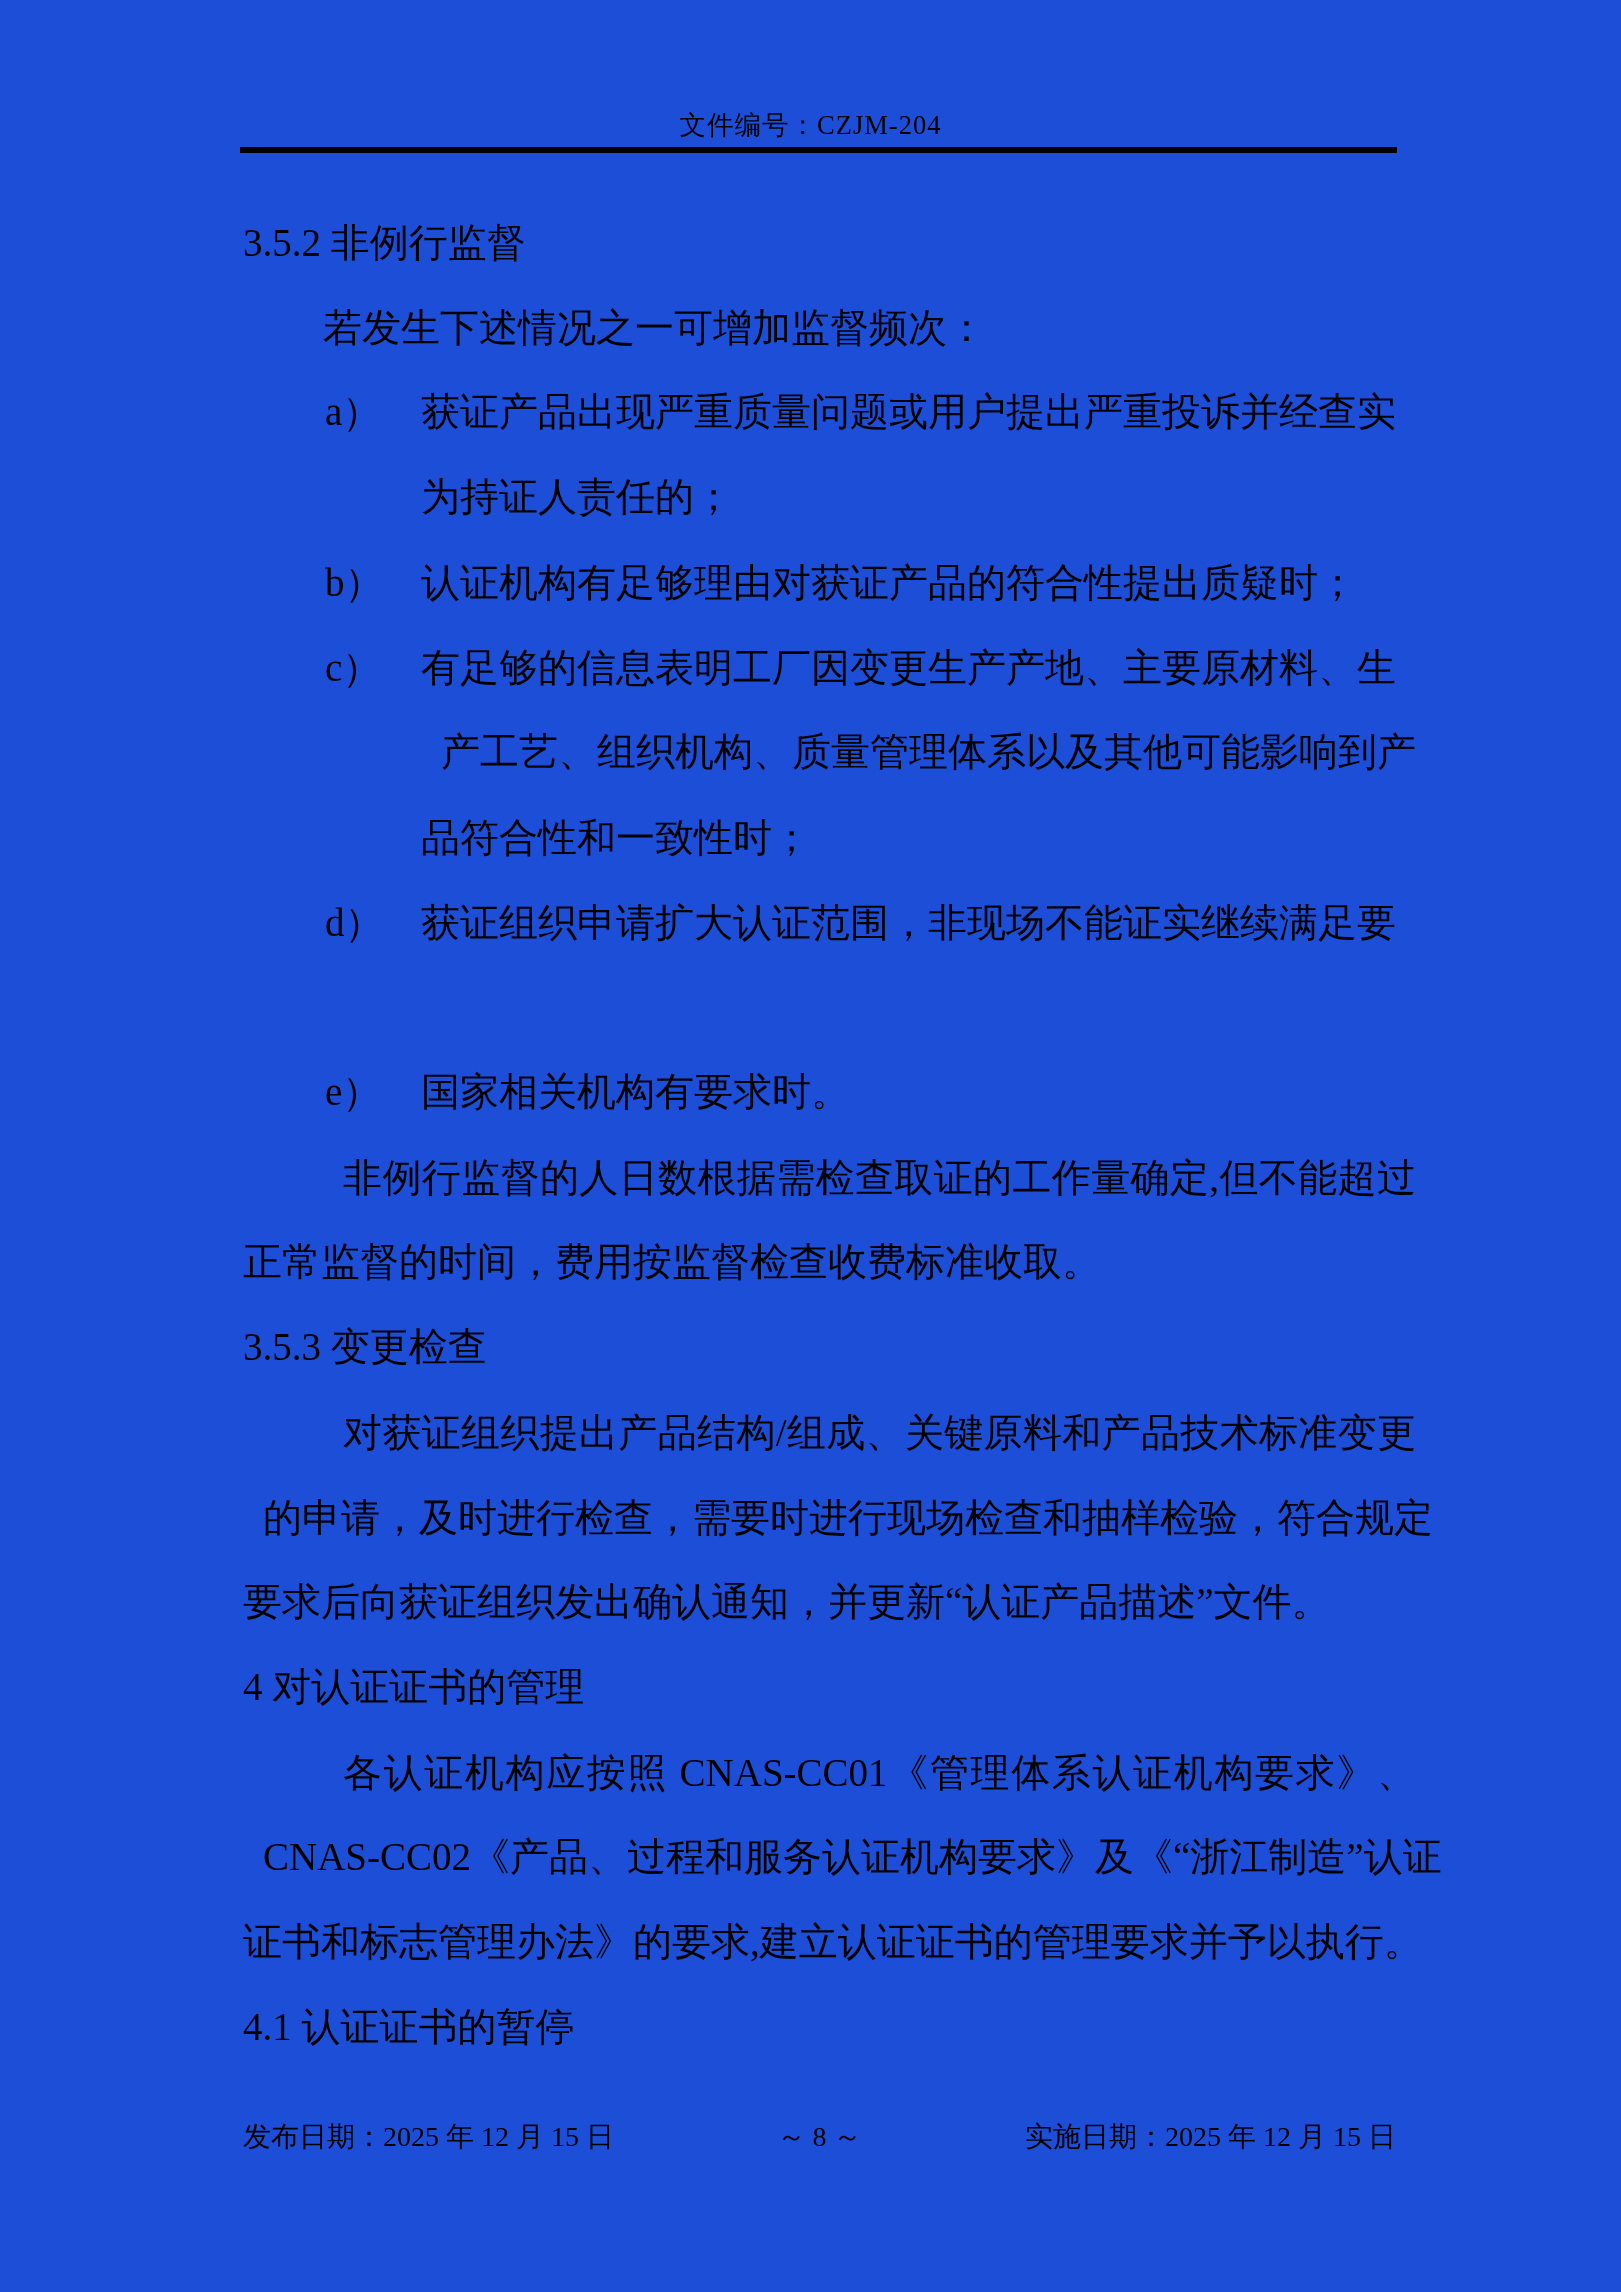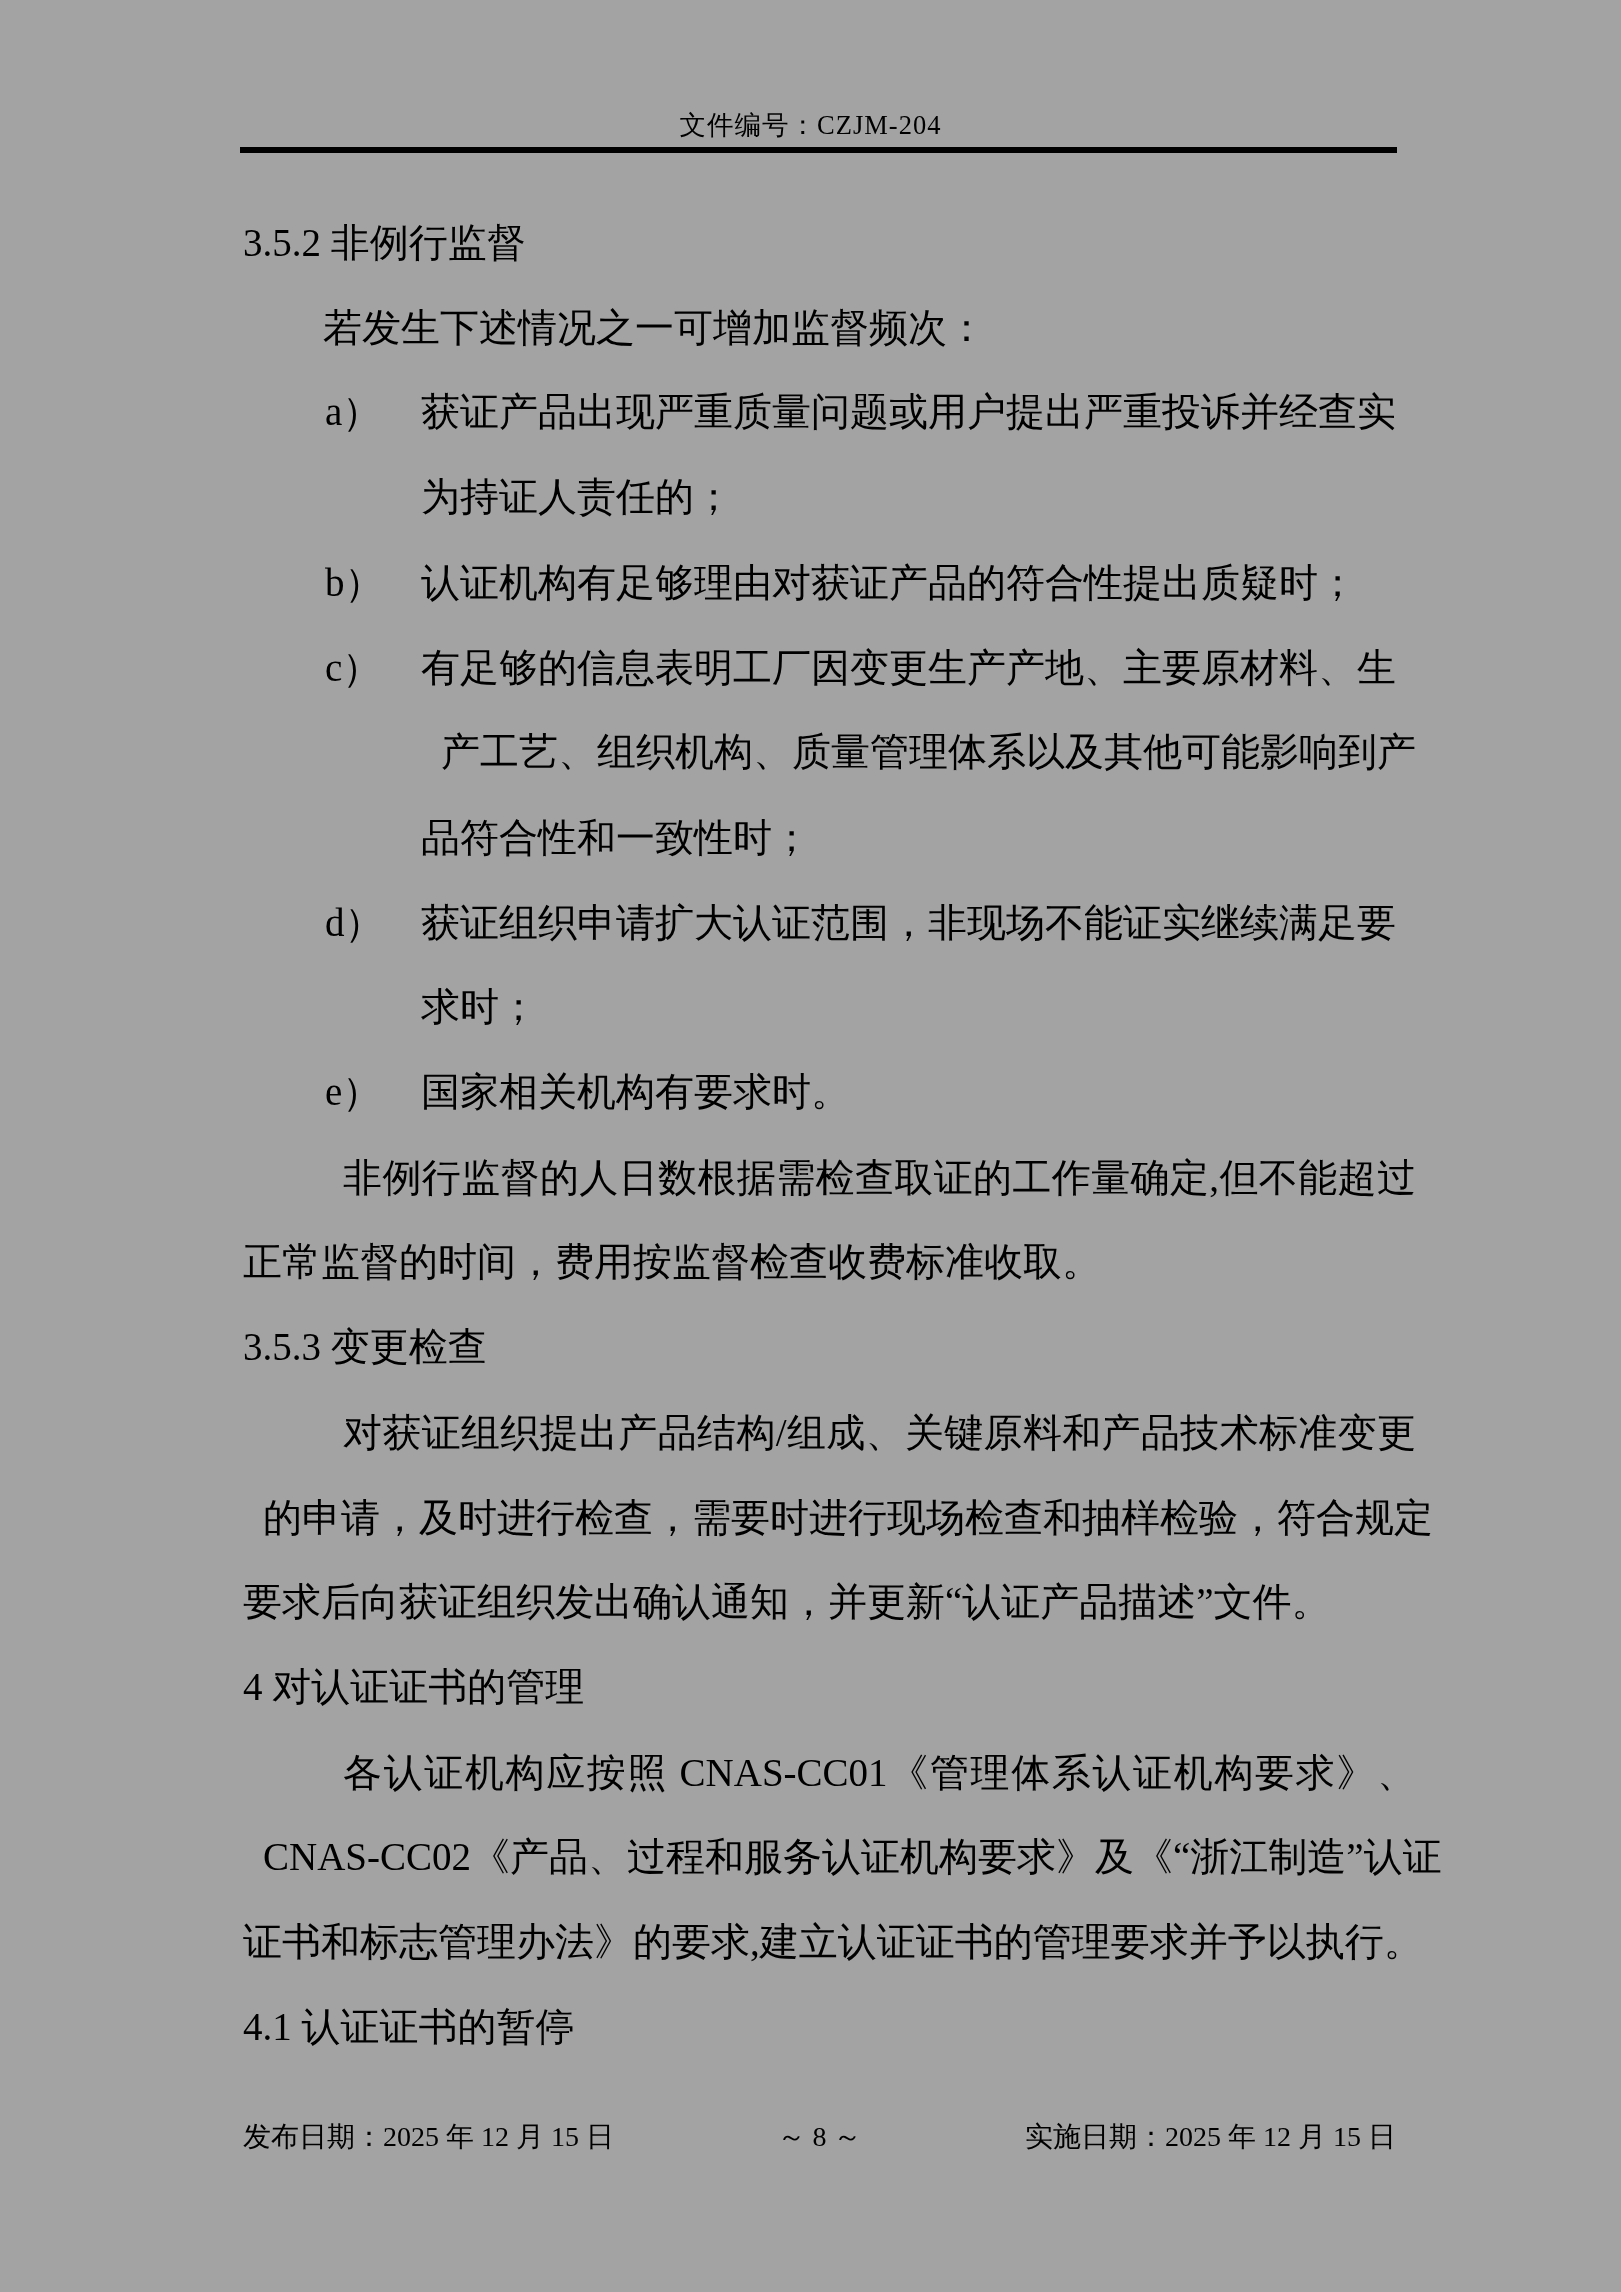--- a/index.html
+++ b/index.html
@@ -1,20 +1,20 @@
 <!DOCTYPE html>
 <html><head>
 <meta charset="utf-8">
 <style>
   html,body { margin:0; padding:0; background:#888; }
   .page {
     position:relative;
     width:1621px; height:2293px;
     margin:0 auto;
-    background:#a3a3a3;
+    background:#1d4ed8;
     color:#000000;
     font-family:"Liberation Serif","DejaVu Serif",serif;
     overflow:hidden;
   }
   .header-title {
     position:absolute; top:110px; left:0; width:100%;
     text-align:center;
     font-size:26.5px; line-height:31px;
     letter-spacing:1px;
   }
@@ -69,21 +69,20 @@
       <div class="line list-first" style="top: 642px;">
         <span class="marker">c）</span>
         <span class="text just">有足够的信息表明工厂因变更生产产地、主要原材料、生</span>
       </div>
       <div class="line list-cont just" style="top: 726px;">产工艺、组织机构、质量管理体系以及其他可能影响到产</div>
       <div class="line list-cont" style="top: 812px;">品符合性和一致性时；</div>
       <div class="line list-first" style="top: 897px;">
         <span class="marker">d）</span>
         <span class="text just">获证组织申请扩大认证范围，非现场不能证实继续满足要</span>
       </div>
-      <div class="line list-cont" style="top: 981px;">求时；</div>
       <div class="line list-first" style="top: 1066px;">
         <span class="marker">e）</span>
         <span class="text">国家相关机构有要求时。</span>
       </div>
       <div class="line indent just" style="top: 1152px;">非例行监督的人日数根据需检查取证的工作量确定,但不能超过</div>
       <div class="line " style="top: 1236px;">正常监督的时间，费用按监督检查收费标准收取。</div>
       <div class="line " style="top: 1321px;">3.5.3 变更检查</div>
       <div class="line indent just" style="top: 1407px;">对获证组织提出产品结构/组成、关键原料和产品技术标准变更</div>
       <div class="line just" style="top: 1492px;">的申请，及时进行检查，需要时进行现场检查和抽样检验，符合规定</div>
       <div class="line " style="top: 1576px;">要求后向获证组织发出确认通知，并更新“认证产品描述”文件。</div>

